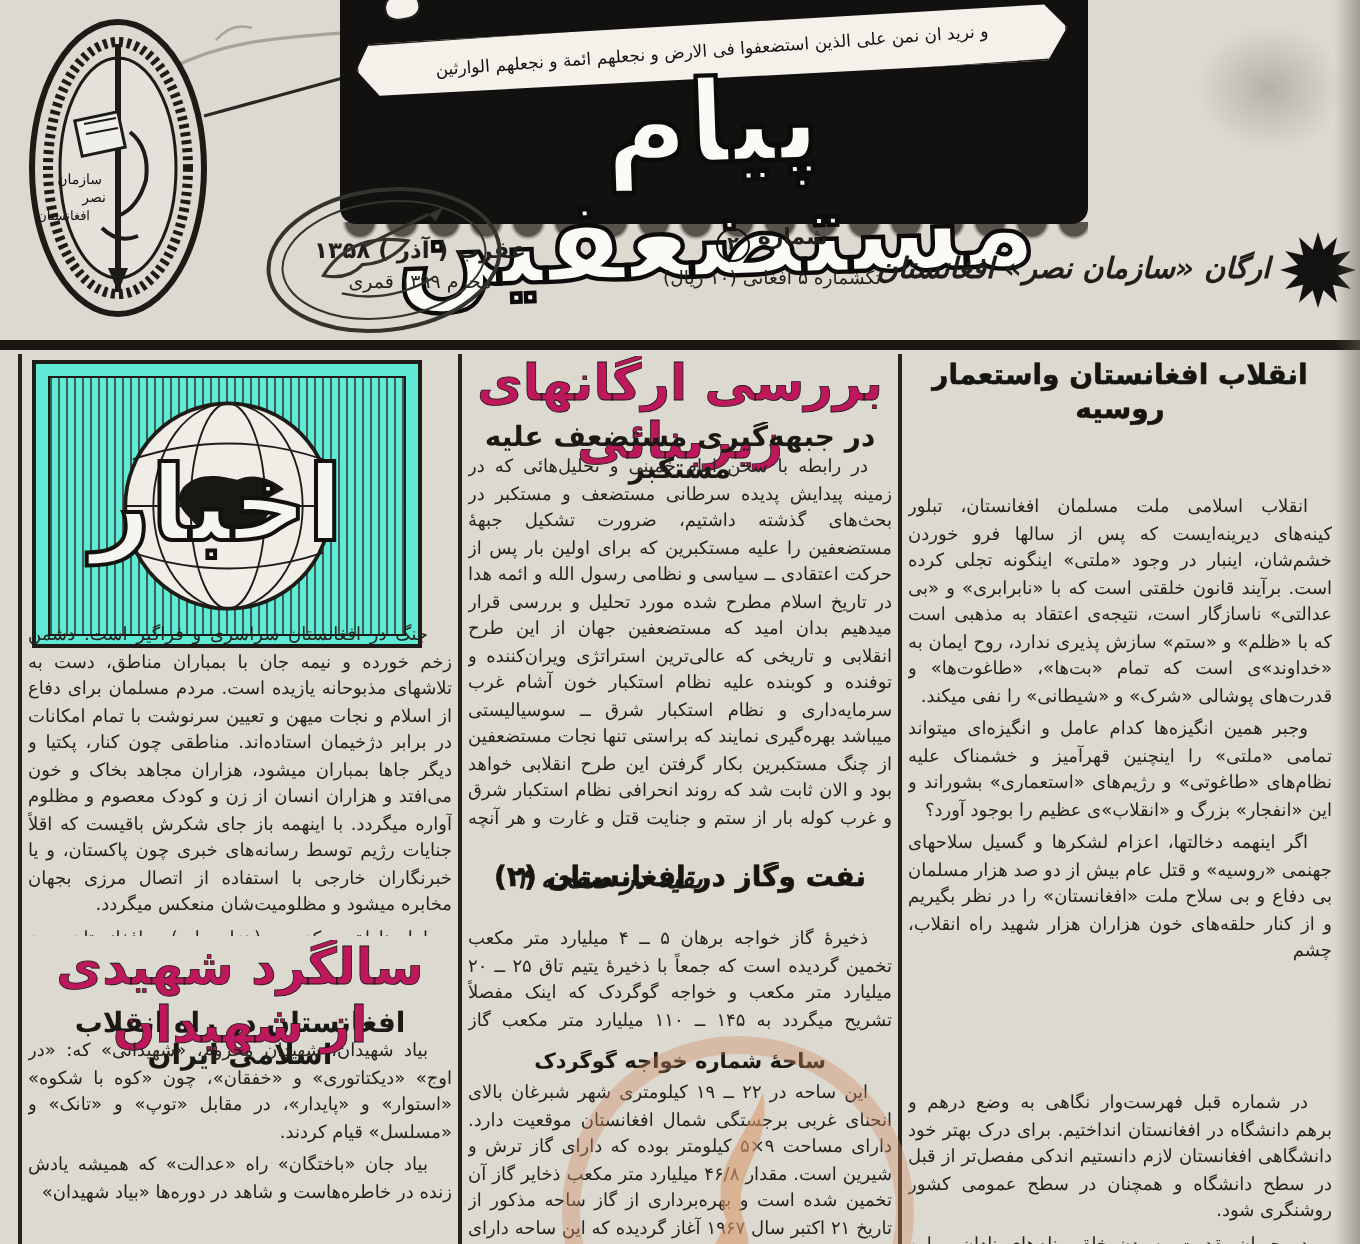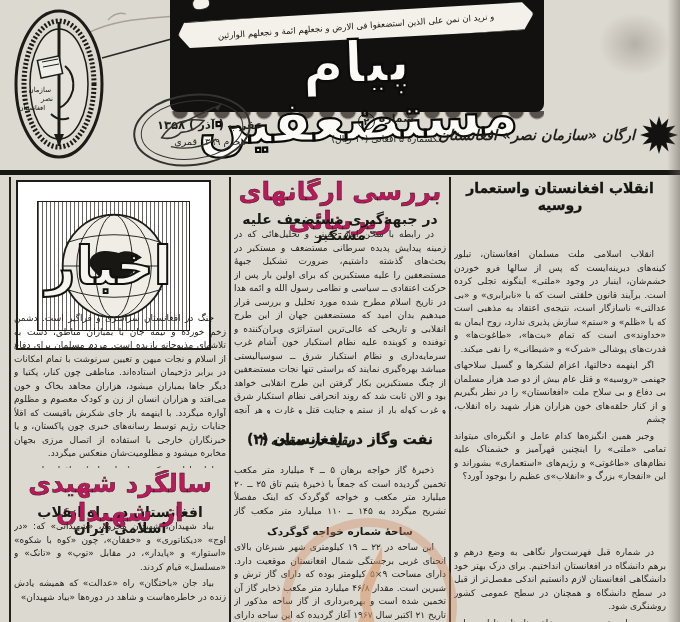--- a/index.html
+++ b/index.html
@@ -53,21 +53,21 @@
   .p{font-size:9px;line-height:1.5;margin:0 0 3px;text-indent:12px;color:#24231e;}
   .cont{font-size:14px;font-weight:bold;text-align:left;margin:16px;padding-left:8px;color:#1c1b17;font-style:italic;}
   .headline-xl{font-size:25px;font-weight:bold;text-align:center;line-height:1.15;color:#be185d;
     -webkit-text-stroke:.4px #161510;}
   .headline-lg{font-size:14px;font-weight:bold;text-align:center;line-height:1.2;color:#161510;
     -webkit-text-stroke:.3px #161510;}
   .headline-md{font-size:19px;font-weight:bold;text-align:center;line-height:1.3;color:#161510;}
   .subtitle{font-size:14px;font-weight:bold;text-align:center;margin-top:2px;color:#1a1914;}
   .subhead{font-size:10.5px;font-weight:bold;text-align:center;color:#1a1914;}
   
-  .news-banner{position:absolute;left:2px;right:15px;top:2px;height:126px;border:2px solid #1d1c18;background:#ffffff;padding:19px;}
+  .news-banner{position:absolute;left:2px;right:15px;top:2px;height:126px;border:2px solid #1d1c18;background:#5eead4;padding:6px;}
   .nb-inner{position:relative;height:100%;border:1px solid #1d1c18;overflow:hidden;
     background-image:repeating-linear-gradient(90deg,rgba(48,46,42,.75) 0 1px,rgba(0,0,0,0) 1px 4px);}
   .nb-globe{position:absolute;left:50%;top:50%;transform:translate(-50%,-50%);width:112px;height:112px;}
   .nb-word{position:absolute;inset:0;display:flex;align-items:center;justify-content:center;
     font-size:52px;font-weight:bold;color:#f7f5ef;letter-spacing:16px;
     -webkit-text-stroke:2px #12110e;text-shadow:0 0 1px #000;padding-right:10px;}
   
   .stamp-circle{position:absolute;left:281px;top:518px;width:158px;height:158px;border-radius:50%;
     border:9px solid rgba(210,140,99,.38);z-index:6;pointer-events:none;}
   .stamp-flame{position:absolute;left:46px;top:14px;width:66px;height:130px;transform:rotate(9deg);opacity:.6;}
@@ -212,22 +212,22 @@
     </div>
   </div>
 
   <div class="col col-right">
     <div class="blk headline-lg" id="r-h1">
       <div>انقلاب افغانستان واستعمار</div>
       <div>روسیه</div>
     </div>
     <div class="blk" id="r-body1">
       <p class="p">انقلاب اسلامی ملت مسلمان افغانستان، تبلور کینه‌های دیرینه‌ایست که پس از سالها فرو خوردن خشم‌شان، اینبار در وجود «ملتی» اینگونه تجلی کرده است. برآیند قانون خلقتی است که با «نابرابری» و «بی عدالتی» ناسازگار است، نتیجه‌ی اعتقاد به مذهبی است که با «ظلم» و «ستم» سازش پذیری ندارد، روح ایمان به «خداوند»ی است که تمام «بت‌ها»، «طاغوت‌ها» و قدرت‌های پوشالی «شرک» و «شیطانی» را نفی میکند.</p>
+      <p class="p">وجبر همین انگیزه‌ها کدام عامل و انگیزه‌ای میتواند تمامی «ملتی» را اینچنین قهرآمیز و خشمناک علیه نظام‌های «طاغوتی» و رژیم‌های «استعماری» بشوراند و این «انفجار» بزرگ و «انقلاب»ی عظیم را بوجود آورد؟</p>
       <p class="p">اگر اینهمه دخالتها، اعزام لشکرها و گسیل سلاحهای جهنمی «روسیه» و قتل عام بیش از دو صد هزار مسلمان بی دفاع و بی سلاح ملت «افغانستان» را در نظر بگیریم و از کنار حلقه‌های خون هزاران هزار شهید راه انقلاب، چشم</p>
-      <p class="p">وجبر همین انگیزه‌ها کدام عامل و انگیزه‌ای میتواند تمامی «ملتی» را اینچنین قهرآمیز و خشمناک علیه نظام‌های «طاغوتی» و رژیم‌های «استعماری» بشوراند و این «انفجار» بزرگ و «انقلاب»ی عظیم را بوجود آورد؟</p>
       <p class="cont">بقیه در صفحه ۲</p>
     </div>
     <div class="blk" id="r-body2">
       <p class="p">در شماره قبل فهرست‌وار نگاهی به وضع درهم و برهم دانشگاه در افغانستان انداختیم. برای درک بهتر خود دانشگاهی افغانستان لازم دانستیم اندکی مفصل‌تر از قبل در سطح دانشگاه و همچنان در سطح عمومی کشور روشنگری شود.</p>
       <p class="p">در جریان بقدرت رسیدن خلقی نام‌های نادان ــ این مزدوران حلقه بگوش از پاپوز و زیر و</p>
     </div>
   </div>
 
   <div class="stamp-circle">
     <svg class="stamp-flame" viewBox="0 0 66 130">

